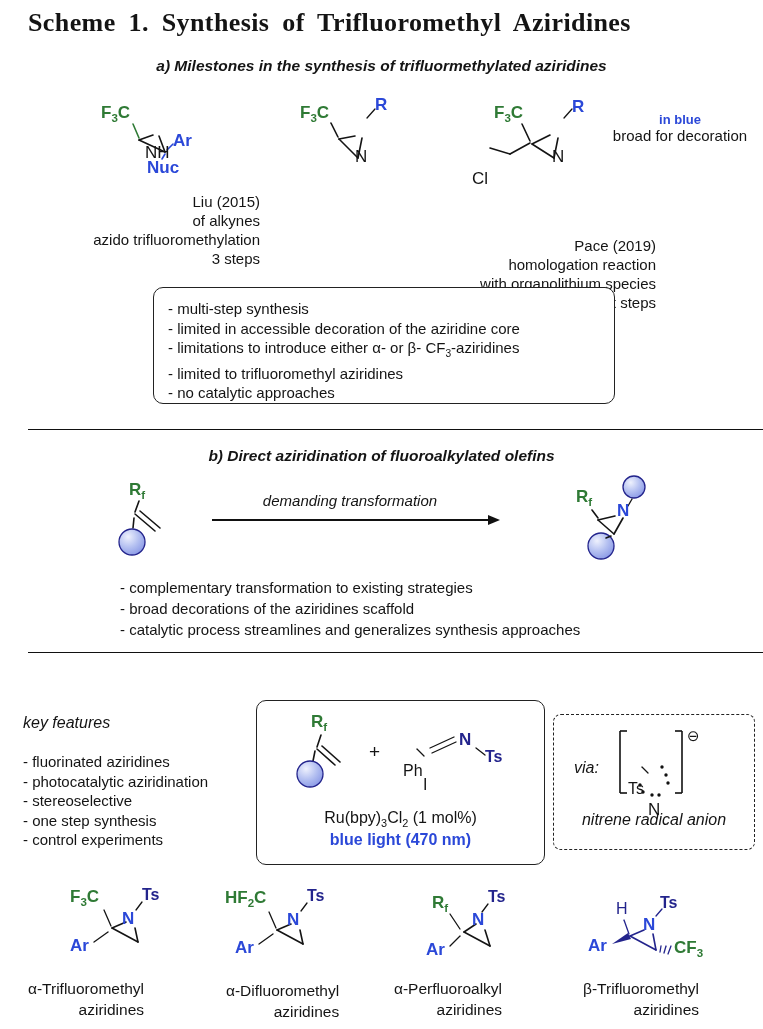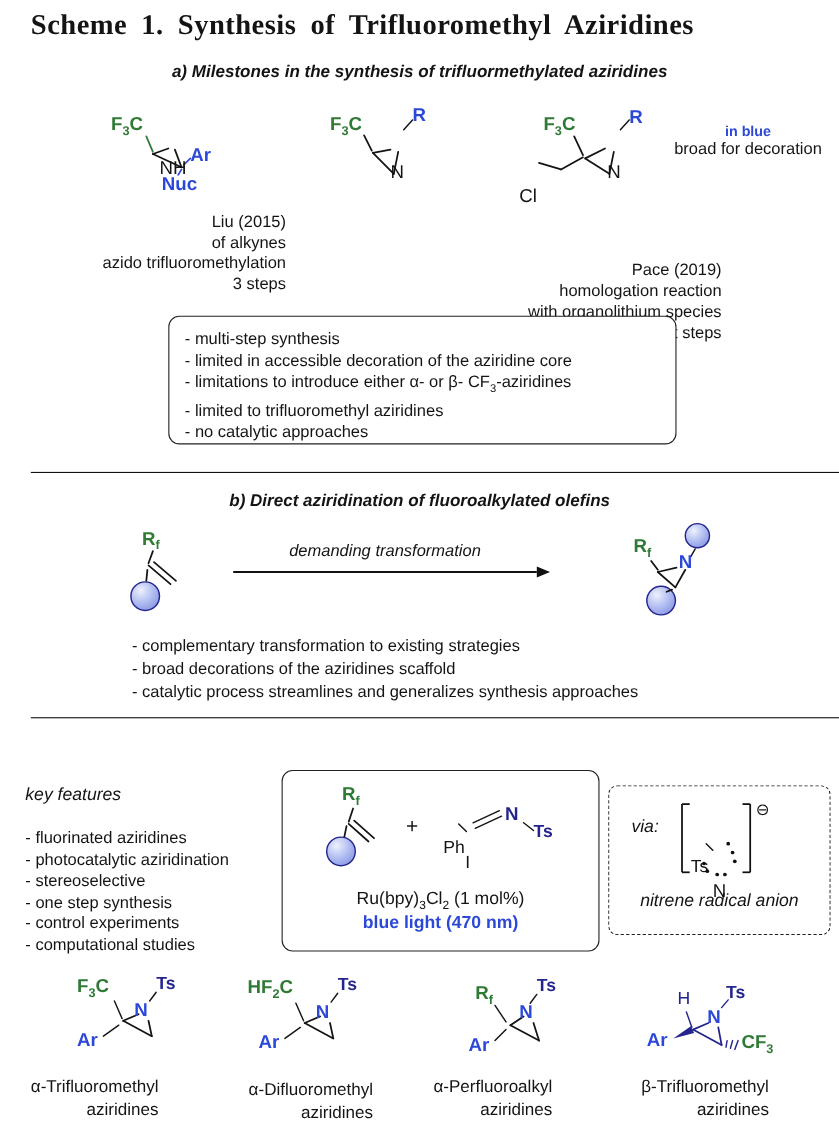--- a/index.html
+++ b/index.html
@@ -192,21 +192,20 @@
 
   <div class="rule" style="top:652px;"></div>
 
   <div class="abs italic" style="left:23px;top:714px;font-size:16px;">key features</div>
   <div class="list" style="left:23px;top:752px;">
     <div>- fluorinated aziridines</div>
     <div>- photocatalytic aziridination</div>
     <div>- stereoselective</div>
     <div>- one step synthesis</div>
     <div>- control experiments</div>
-    <div>- computational studies</div>
   </div>
 
   <div class="box" style="left:256px;top:700px;width:287px;height:163px;">
     <svg width="287" height="163" style="position:absolute;left:0;top:0;overflow:visible;">
       <defs>
         <radialGradient id="g3" cx="35%" cy="30%" r="75%">
           <stop offset="0%" stop-color="#eef1fd"></stop>
             <stop offset="55%" stop-color="#b4c0f1"></stop>
             <stop offset="100%" stop-color="#8b9ae6"></stop>
         </radialGradient>
@@ -251,21 +250,21 @@
       <g>
         <circle class="dot" cx="112" cy="60" r="1.7"></circle>
           <circle class="dot" cx="114" cy="68" r="1.7"></circle>
         <circle class="dot" cx="98" cy="80" r="1.7"></circle>
           <circle class="dot" cx="105" cy="80" r="1.7"></circle>
         <circle class="dot" cx="86" cy="70" r="1.7"></circle>
           <circle class="dot" cx="89" cy="77" r="1.7"></circle>
         <circle class="dot" cx="108" cy="52" r="1.7"></circle>
       </g>
     </svg>
-    <span class="abs italic" style="left:20px;top:28px;font-size:16px;">via:</span>
+    <span class="abs italic" style="left:20px;top:44px;font-size:16px;">via:</span>
     <span class="atom rg ink sm" style="left:74px;top:36px;">Ts</span>
     <span class="atom rg ink" style="left:94px;top:56px;">N</span>
     <span class="charge" style="left:133px;top:12px;">⊖</span>
     <div class="abs italic" style="left:0;top:96px;width:100%;text-align:center;font-size:16px;">nitrene radical anion</div>
   </div>
 
   <div class="struct" style="left:56px;top:884px;width:150px;height:90px;">
     <svg width="150" height="90">
       <line class="bond thin" x1="48" y1="26" x2="55" y2="42"></line>
       <g>

